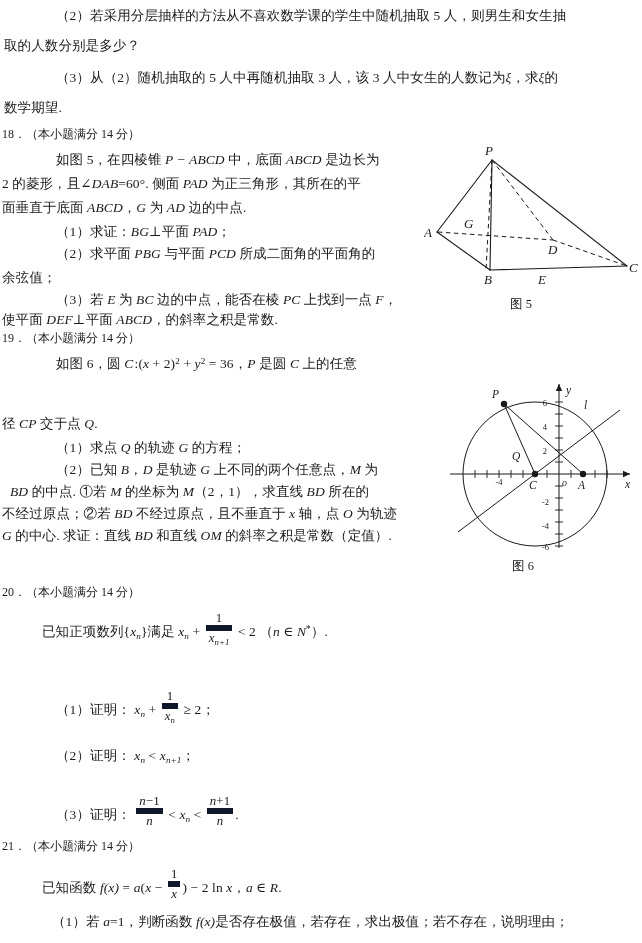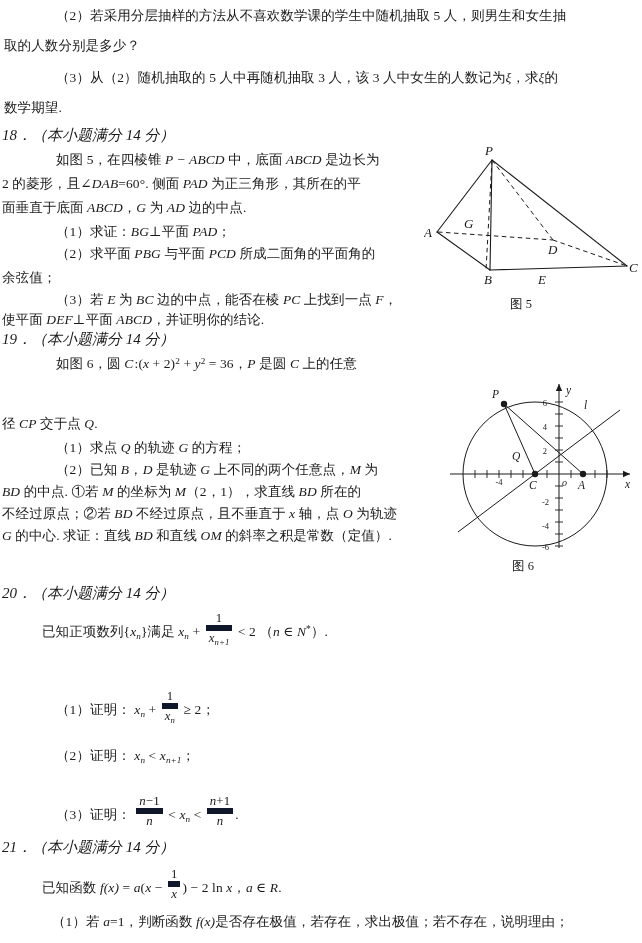--- a/index.html
+++ b/index.html
@@ -24,23 +24,22 @@
   
   .line {
     position: absolute;
     font-size: 13.5px;
     line-height: 1.15;
     white-space: nowrap;
     letter-spacing: 0.1px;
   }
   .num-head {
     position: absolute;
-    font-size: 15px;
+    font-size: 12px;
     white-space: nowrap;
-    font-style: italic;
   }
   i.m, .mi {
     font-style: italic;
     font-family: "Liberation Serif", "DejaVu Serif", serif;
   }
   .mn { font-style: normal; }
   .sub {
     font-size: 0.68em;
     vertical-align: -0.32em;
     font-style: italic;
@@ -125,21 +124,21 @@
     <span>（1）求证：</span><i class="m">BG</i><span>⊥平面</span> <i class="m">PAD</i><span>；</span>
   </div>
   <div class="line" style="left:56px; top:246px;">
     <span>（2）求平面</span> <i class="m">PBG</i> <span>与平面</span> <i class="m">PCD</i> <span>所成二面角的平面角的</span>
   </div>
   <div class="line" style="left:2px; top:270px;">余弦值；</div>
   <div class="line" style="left:56px; top:292px;">
     <span>（3）若</span> <i class="m">E</i> <span>为</span> <i class="m">BC</i> <span>边的中点，能否在棱</span> <i class="m">PC</i> <span>上找到一点</span> <i class="m">F</i><span>，</span>
   </div>
   <div class="line" style="left:2px; top:312px;">
-    <span>使平面</span> <i class="m">DEF</i><span>⊥平面</span> <i class="m">ABCD</i><span>，并证明你的结论.</span>
+    <span>使平面</span> <i class="m">DEF</i><span>⊥平面</span> <i class="m">ABCD</i><span>，的斜率之积是常数.</span>
   </div>
 
   <div class="figure" style="left:424px; top:144px; width:216px; height:142px;">
     <svg width="216" height="142" viewBox="0 0 216 142">
 
       <g stroke="#1a1a1a" stroke-width="1.1" fill="none" stroke-linecap="round">
 
         <line x1="68" y1="16" x2="13" y2="88"></line>
 
         <line x1="13" y1="88" x2="66" y2="126"></line>
@@ -184,21 +183,21 @@
   <div class="line" style="left:2px; top:416px;">
     <span>径</span> <i class="m">CP</i> <span>交于点</span> <i class="m">Q</i><span>.</span>
   </div>
 
   <div class="line" style="left:56px; top:440px;">
     <span>（1）求点</span> <i class="m">Q</i> <span>的轨迹</span> <i class="m">G</i> <span>的方程；</span>
   </div>
   <div class="line" style="left:56px; top:462px;text-align:center;">
     <span>（2）已知</span> <i class="m">B</i><span>，</span><i class="m">D</i> <span>是轨迹</span> <i class="m">G</i> <span>上不同的两个任意点，</span><i class="m">M</i> <span>为</span>
   </div>
-  <div class="line" style="left:2px; top:484px;">
+  <div class="line" style="left:10px; top:484px;">
     <i class="m">BD</i> <span>的中点. ①若</span> <i class="m">M</i> <span>的坐标为</span> <i class="m">M</i><span>（2，1），求直线</span> <i class="m">BD</i> <span>所在的</span>
   </div>
   <div class="line" style="left:2px; top:506px;">
     <span>不经过原点；②若</span> <i class="m">BD</i> <span>不经过原点，且不垂直于</span> <i class="m">x</i> <span>轴，点</span> <i class="m">O</i> <span>为轨迹</span>
   </div>
   <div class="line" style="left:2px; top:528px;">
     <i class="m">G</i> <span>的中心. 求证：直线</span> <i class="m">BD</i> <span>和直线</span> <i class="m">OM</i> <span>的斜率之积是常数（定值）.</span>
   </div>
 
   <div class="figure" style="left:444px; top:352px; width:196px; height:200px;">

